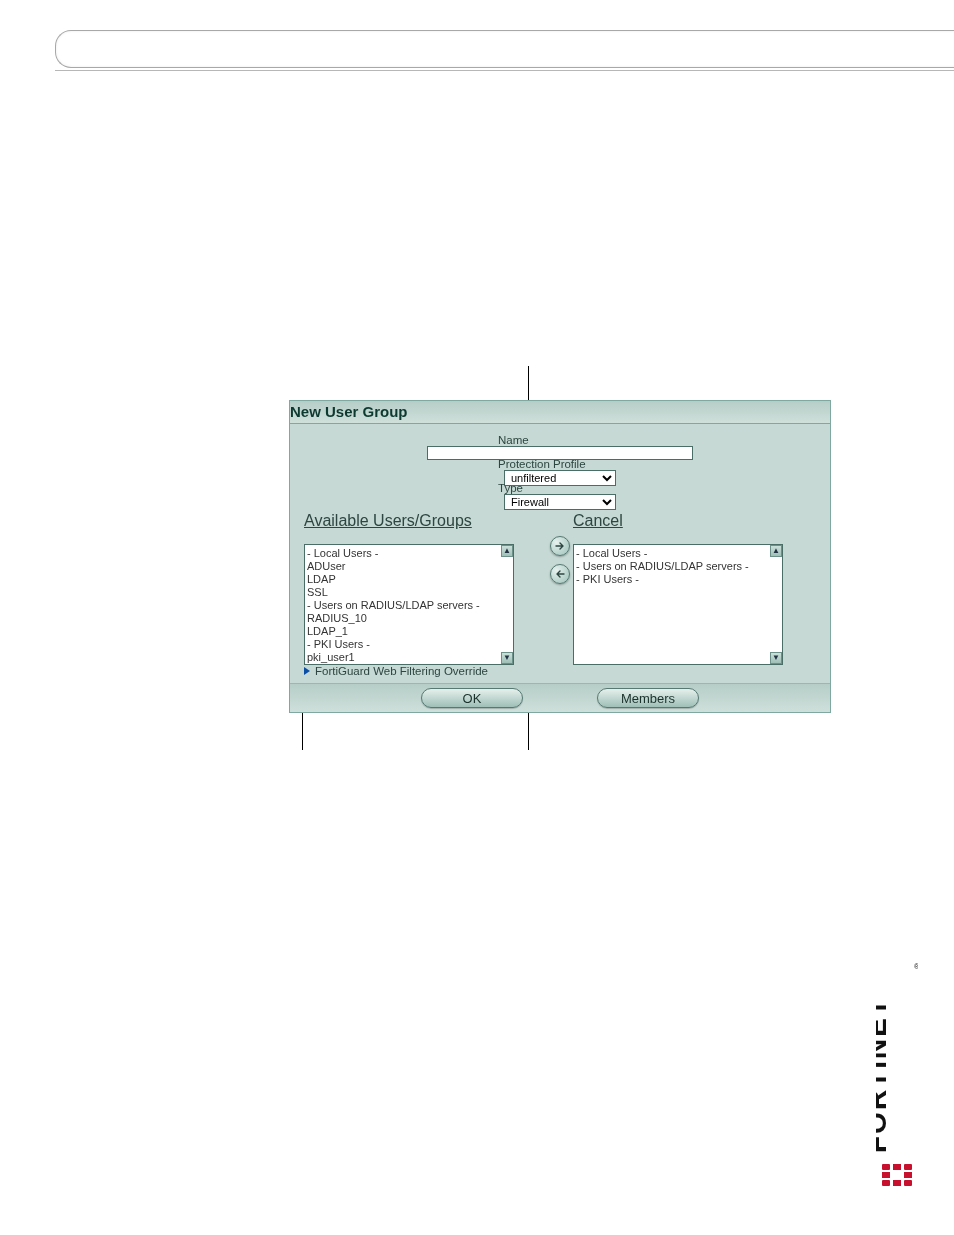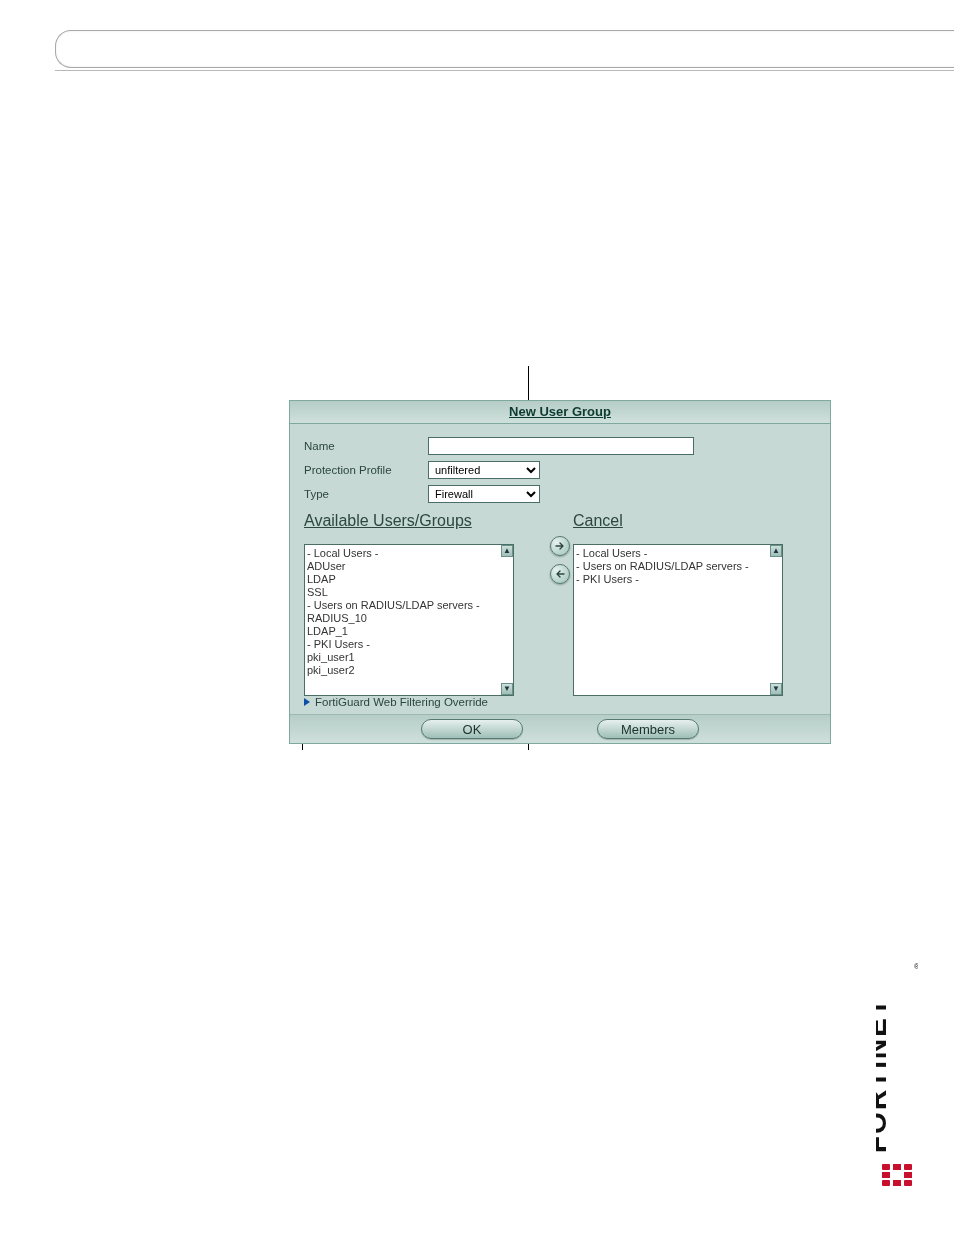--- a/index.html
+++ b/index.html
@@ -45,34 +45,33 @@
     position: absolute;
     top: 400px;
     left: 289px;
     width: 540px;
     border: 1px solid #7fa8a0;
     background: linear-gradient(#c6d9d4, #c6d9d4);
   }
   .dialog .titlebar {
     height: 22px;
     line-height: 22px;
-    text-align: center;
+    text-align: left;
     font-weight: bold;
-    font-size: 13px;
+    font-size: 15px;
     color: #0d3a30;
     background: linear-gradient(#b6cdc7, #cfe0db);
     border-bottom: 1px solid #7fa8a0;
-    text-decoration: underline;
   }
   .dialog .body {
     padding: 10px 14px 6px 14px;
     font-size: 11.5px;
     color: #2d4641;
   }
-  .row { display: flex; align-items: center; height: 24px; }
+  .row { display: flex; align-items: center; height: 24px; flex-direction: column; }
   .row .lab { width: 124px; }
   .tx {
     width: 266px; height: 18px;
     border: 1px solid #4a6e66;
     background: #fff;
     box-sizing: border-box;
     font-size: 11px;
     padding: 0 4px;
   }
   .sel {
@@ -83,21 +82,21 @@
     padding-left: 2px;
   }
 
   .lists {
     display: flex;
     margin-top: 6px;
   }
   .listcol { flex: 1 1 0; }
   .listlabel { font-size: 16px; margin-bottom: 14px; color:#2d4641;text-decoration:underline; }
   .listbox {
-    width: 210px; height: 152px;
+    width: 210px; height: 121px;
     border: 1px solid #4a6e66;
     background: #fff;
     box-sizing: border-box;
     font-size: 11px;
     color: #333;
     padding: 2px 2px;
     overflow: hidden;
     position: relative;
   }
   .listbox .opt { line-height: 13px; white-space: nowrap; }

